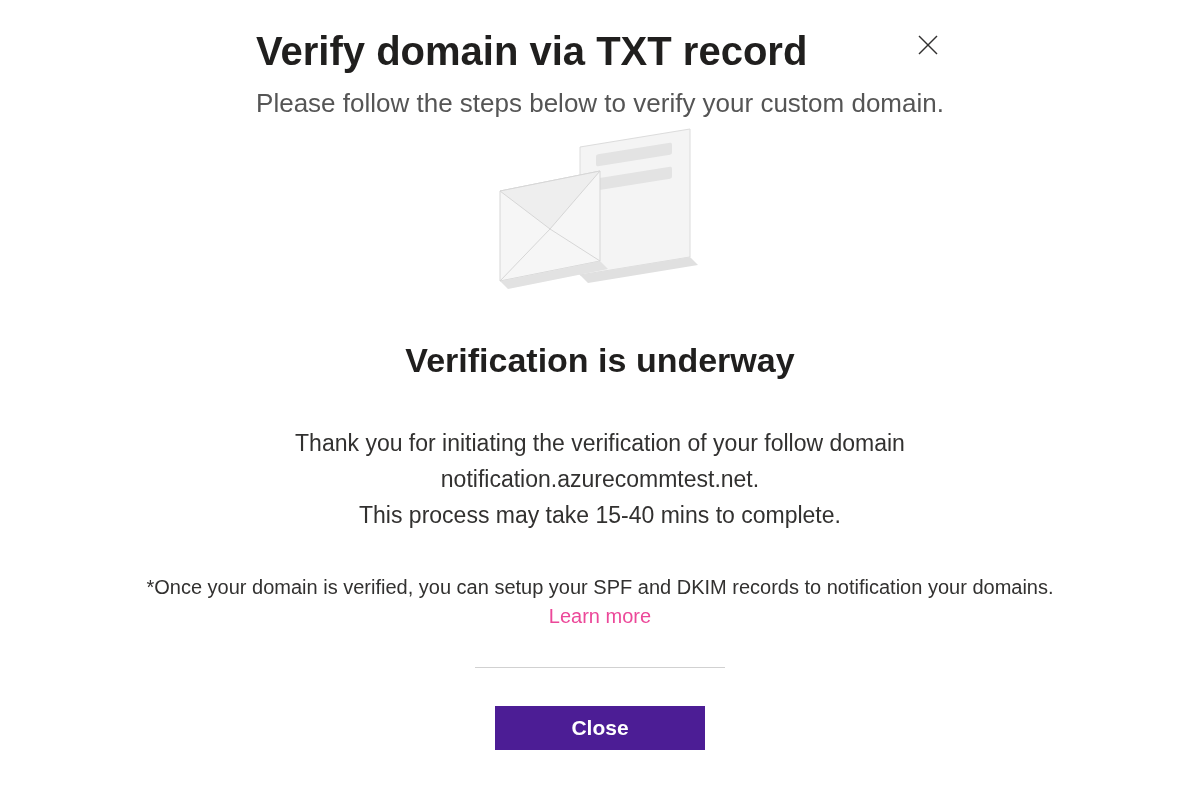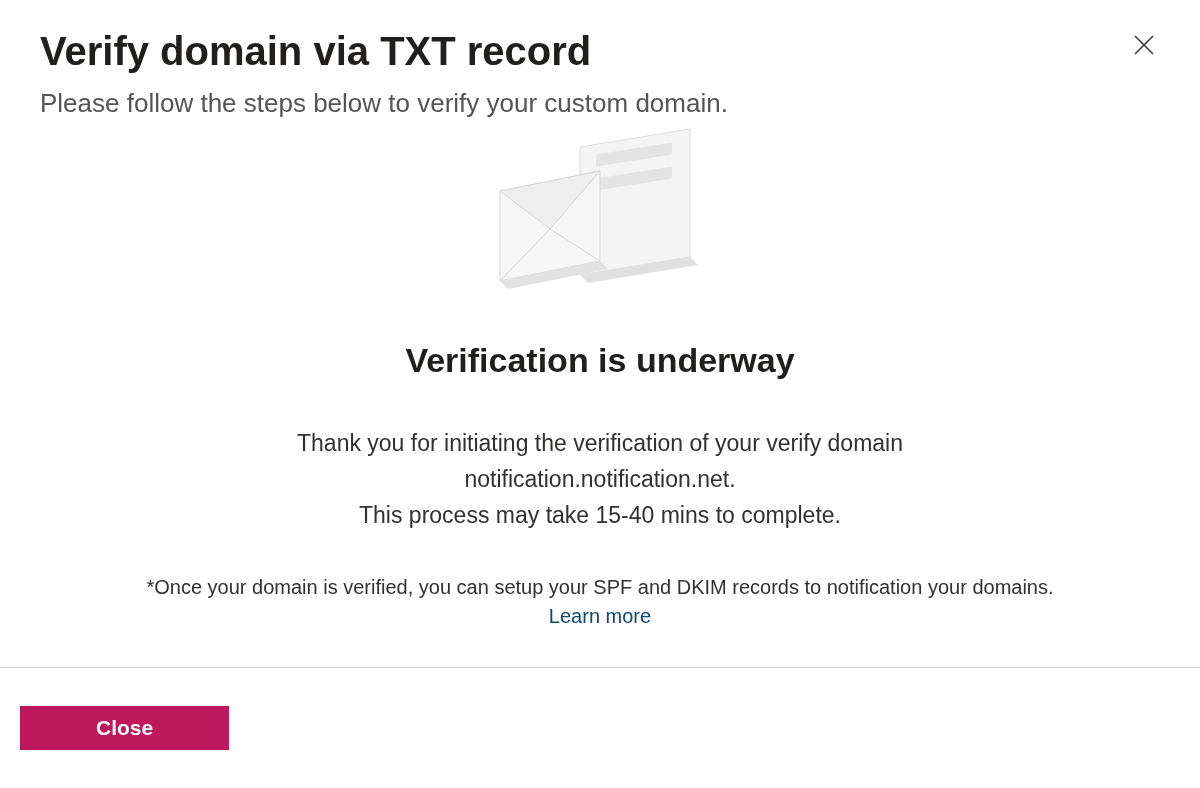--- a/index.html
+++ b/index.html
@@ -10,20 +10,21 @@
       width: 1200px;
       height: 788px;
       overflow: hidden;
       position: relative;
     }
     .dialog {
       width: 100%;
       height: 100%;
       display: flex;
       flex-direction: column;
+      align-items: center;
     }
     .header {
       padding: 27px 40px 0 40px;
       position: relative;
     }
     .header-title {
       font-size: 40px;
       font-weight: 600;
       color: #201f1e;
       line-height: 1.2;
@@ -85,33 +86,33 @@
       margin: 0 auto;
     }
     .note {
       font-size: 20px;
       color: #323130;
       margin-top: 40px;
       line-height: 1.4;
     }
     .learn-more {
       display: block;
-      color: #0c4a6e;
+      color: #ec4899;
       font-size: 20px;
       text-decoration: none;
       margin-top: 4px;
       cursor: pointer;
     }
     .footer {
       border-top: 1px solid #d1d1d1;
       padding: 38px 20px;
       flex: 0 0 auto;
     }
     .primary-btn {
-      background: #be185d;
+      background: #4c1d95;
       color: #ffffff;
       border: none;
       font-size: 21px;
       font-weight: 600;
       padding: 10px 76px;
       cursor: pointer;
       font-family: inherit;
     }
   </style>
 </head>
@@ -154,23 +155,23 @@
             <polygon points="0,22 50,60 100,2" fill="#eeeeee" stroke="#d6d6d6" stroke-width="1"></polygon>
             <line x1="0" y1="112" x2="50" y2="60" stroke="#d6d6d6" stroke-width="1"></line>
             <line x1="100" y1="92" x2="50" y2="60" stroke="#d6d6d6" stroke-width="1"></line>
           </g>
         </svg>
       </div>
 
       <h2 class="status-heading">Verification is underway</h2>
 
       <div class="status-text">
-        <span>Thank you for initiating the verification of your verify domain</span>
+        <span>Thank you for initiating the verification of your follow domain</span>
         <br>
-        <span>notification.notification.net.</span>
+        <span>notification.azurecommtest.net.</span>
         <br>
         <span>This process may take 15-40 mins to complete.</span>
       </div>
 
       <div class="note">*Once your domain is verified, you can setup your SPF and DKIM records to notification your domains.</div>
       <a class="learn-more">Learn more</a>
 
     </div>
   </div>
 

